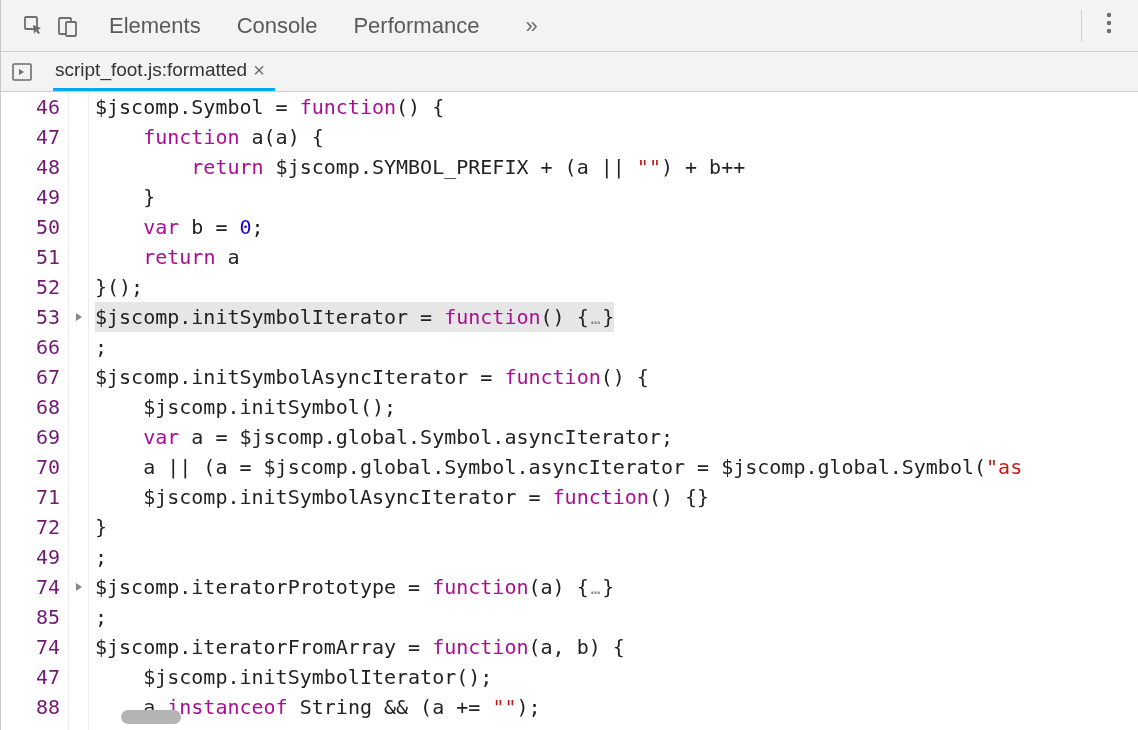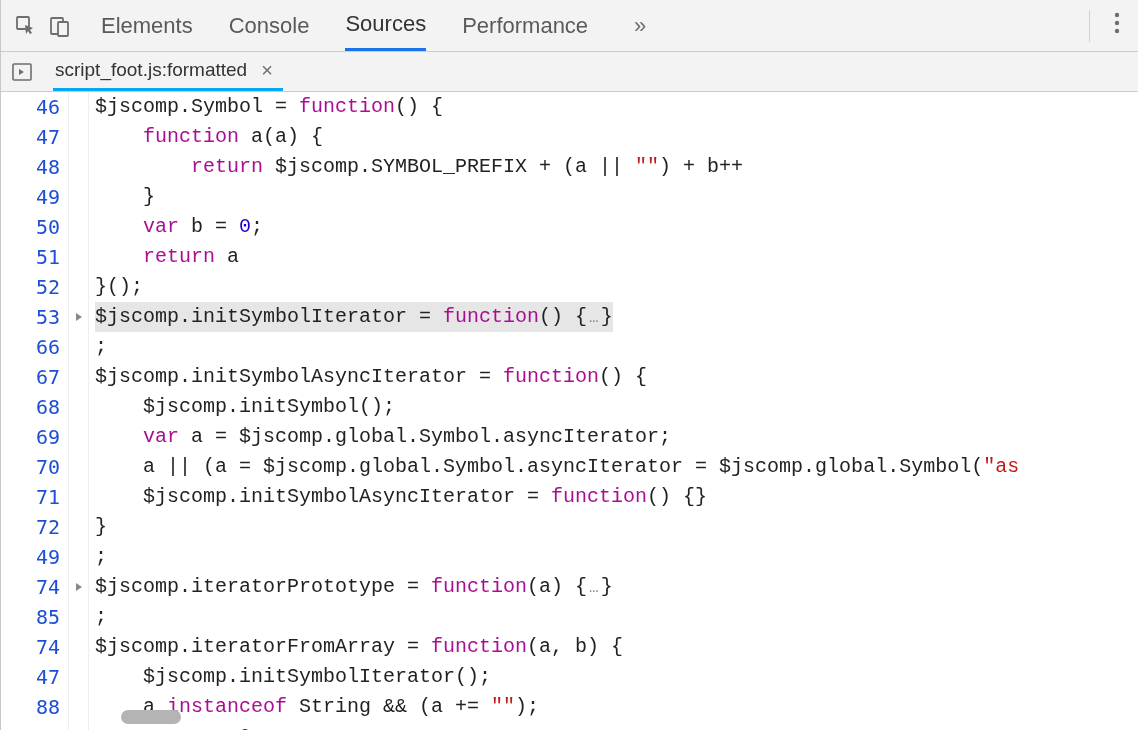--- a/index.html
+++ b/index.html
@@ -11,21 +11,21 @@
       height: 730px;
       overflow: hidden;
       border-left: 1px solid #c8c8c8;
     }
     .top-toolbar {
       display: flex;
       align-items: center;
       height: 52px;
       background: #f3f3f3;
       border-bottom: 1px solid #ccc;
-      padding: 0 8px;
+      padding: 0 16px;
     }
     .toolbar-icon {
       width: 30px; height: 30px;
       display: inline-flex; align-items: center; justify-content: center;
       color: #6e6e6e;
       margin: 0 2px;
     }
     .tabs-main {
       display: flex;
       align-items: center;
@@ -75,55 +75,54 @@
       margin-right: 18px;
     }
     .file-tab {
       display: flex;
       align-items: center;
       height: 100%;
       padding: 0 10px 0 2px;
       font-size: 19px;
       color: #333;
       border-bottom: 3px solid #03a9f4;
-      gap: 14px;
+      gap: 6px;
     }
     .file-close { font-size: 20px; color:#6e6e6e; }
 
     .editor-area {
       display: flex;
       height: calc(100% - 92px);
       position: relative;
       font-family: Menlo, Monaco, Consolas, monospace;
       font-size: 20px;
       line-height: 30px;
       overflow: hidden;
     }
     .gutter {
       background: #fff;
-      color: #1d4ed8;
+      color: #701a75;
       text-align: right;
       padding: 0 8px 0 0;
       width: 68px;
       border-right: 1px solid #eee;
       user-select: none;
     }
     .gutter .ln { height: 30px; }
     .fold-gutter {
       width: 20px;
       border-right: 1px solid #eee;
     }
     .fold-gutter .fold { height: 30px; display:flex; align-items:center; justify-content:center; color:#888; }
     .code {
       flex: 1;
       white-space: pre;
       padding-left: 6px;
       color: #222;
       position: relative;
-      font-family: Liberation Mono, monospace;
     }
     .code-line { height: 30px; }
     .code-line.highlighted { background: #e6e6e6; }
     .kw { color: #aa0d91; }
     .str { color: #c41a16; }
     .num { color: #1c00cf; }
     .fold-marker {
       display: inline-block;
       font-size: 16px;
       color: #888;
@@ -152,21 +151,20 @@
   <span class="toolbar-icon">
     <svg width="24" height="24" viewBox="0 0 24 24" fill="none" stroke="currentColor" stroke-width="1.8">
       <rect x="3" y="4" width="12" height="16" rx="1"></rect>
       <rect x="10" y="8" width="10" height="14" rx="1" fill="#f3f3f3"></rect>
     </svg>
   </span>
 
   <div class="tabs-main">
     <span class="tab">Elements</span>
     <span class="tab">Console</span>
-    <span class="tab active">Sources</span>
     <span class="tab">Performance</span>
     <span class="more-icon">»</span>
   </div>
 
   <div class="divider-vert"></div>
   <span class="menu-icon">
     <svg width="6" height="22" viewBox="0 0 6 22" fill="currentColor">
         <circle cx="3" cy="3" r="2.2"></circle>
         <circle cx="3" cy="11" r="2.2"></circle>
         <circle cx="3" cy="19" r="2.2"></circle>

